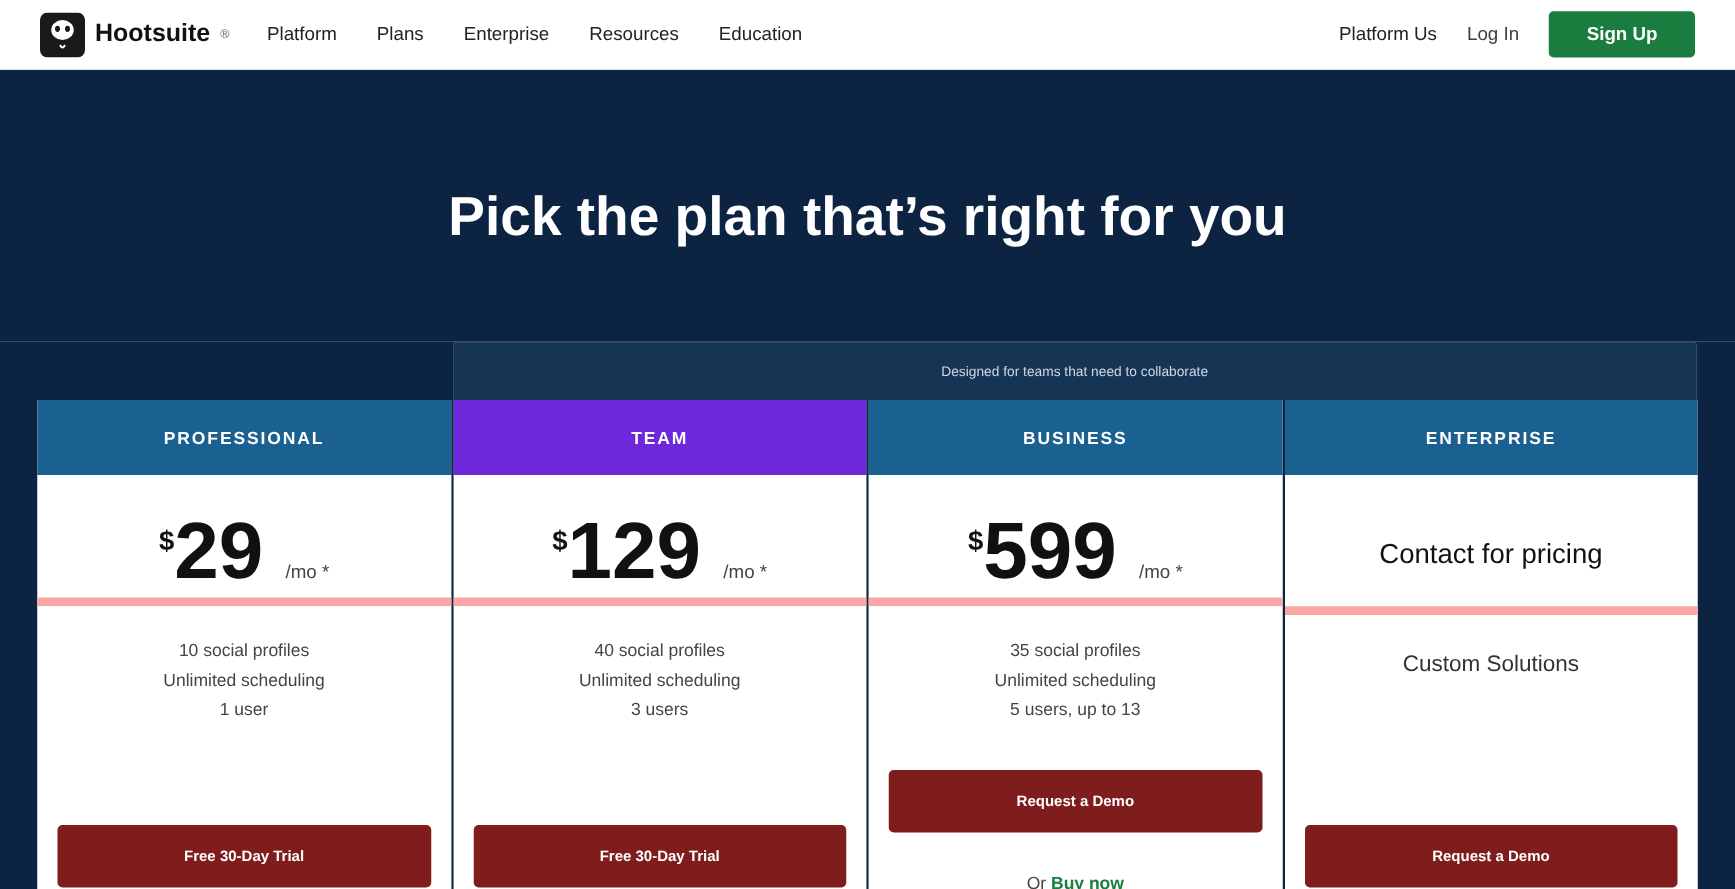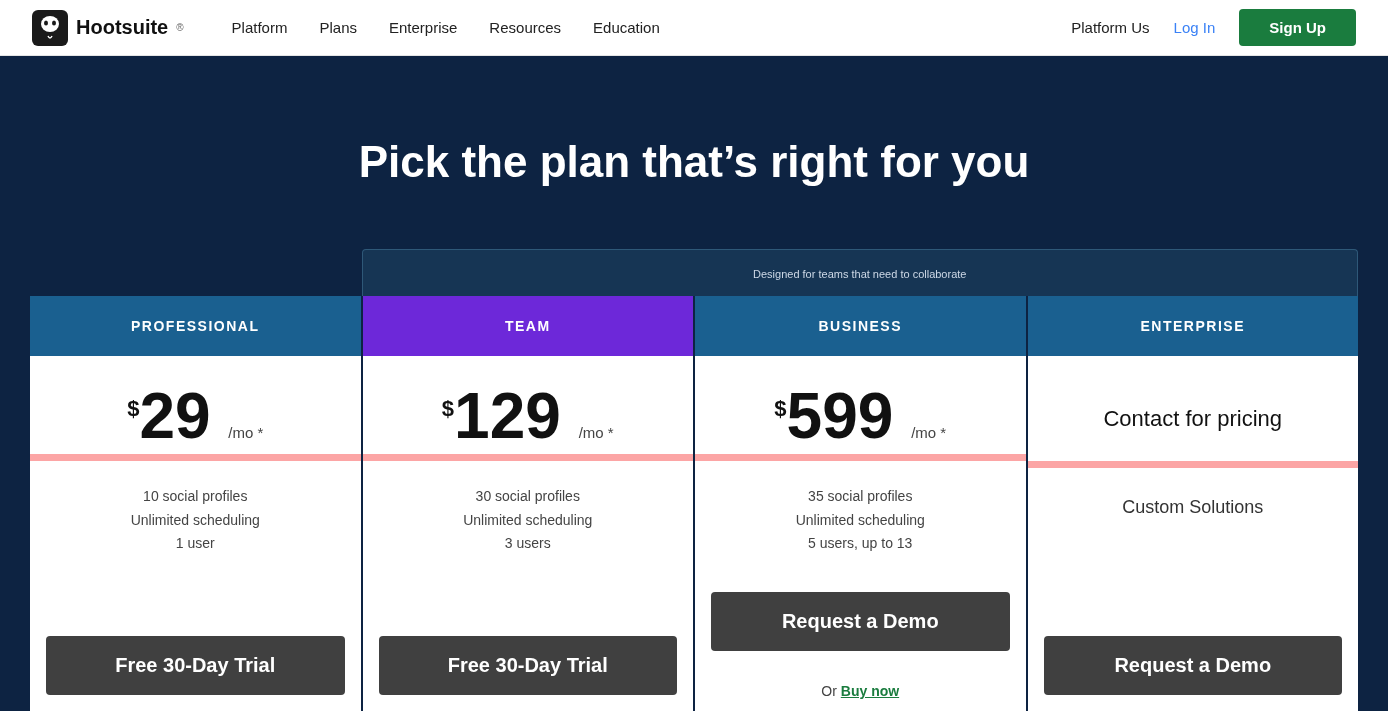--- a/index.html
+++ b/index.html
@@ -13,21 +13,21 @@
       height: 56px;
       background: #fff;
       border-bottom: 1px solid #e5e5e5;
       position: relative;
       z-index: 10;
     }
     .navbar-logo {
       display: flex;
       align-items: center;
       gap: 8px;
-      margin-right: 48px;
+      margin-right: 30px;
     }
     .logo-icon {
       width: 36px;
       height: 36px;
     }
     .navbar-nav {
       display: flex;
       gap: 32px;
       flex: 1;
     }
@@ -42,21 +42,21 @@
       align-items: center;
       gap: 24px;
     }
     .navbar-actions .contact-link {
       text-decoration: none;
       color: #222;
       font-size: 15px;
     }
     .navbar-actions .login-link {
       text-decoration: none;
-      color: #3b82f6;
+      color: #404040;
       font-size: 15px;
       font-weight: 500;
     }
     .navbar-actions .signup-btn {
       background: #1a7c3e;
       color: #fff;
       border: none;
       border-radius: 4px;
       padding: 10px 30px;
       font-size: 15px;
@@ -68,21 +68,21 @@
     .hero {
       background: #0d2342;
       text-align: center;
       padding: 80px 20px 60px;
     }
     .hero h1 {
       color: #fff;
       font-size: 44px;
       font-weight: 800;
       max-width: 700px;
-      margin: 0 auto;
+      margin: 12px auto;
       line-height: 1.2;
     }
 
     
     .pricing-section {
       background: #0d2342;
       padding: 0 0 40px;
     }
     .pricing-wrapper {
       max-width: 1360px;
@@ -156,25 +156,25 @@
     .plan-cta {
       padding: 12px 16px 20px;
       background: #fff;
     }
     .cta-btn {
       display: block;
       width: 100%;
       padding: 18px 10px;
       border: none;
       border-radius: 4px;
-      font-size: 20px;
+      font-size: 12px;
       font-weight: 700;
       cursor: pointer;
       text-align: center;
-      background: #404040;
+      background: #7f1d1d;
       color: #fff;
     }
 
     .plan-buy-now {
       text-align: center;
       padding: 12px 16px 16px;
       background: #fff;
       font-size: 14px;
       color: #444;
     }
@@ -268,21 +268,21 @@
         <div class="plan-header team">
           <span>TEAM</span>
         </div>
         <div class="plan-price">
           <span class="price-text">
             <sup>$</sup><span>129</span>
           </span><span class="price-suffix">/mo *</span>
         </div>
         <div class="plan-features">
           <p>
-            <span>30 social profiles</span><br>
+            <span>40 social profiles</span><br>
             <span>Unlimited scheduling</span><br>
             <span>3 users</span>
           </p>
         </div>
         <div class="plan-cta">
           <button class="cta-btn">Free 30-Day Trial</button>
         </div>
       </div>
 
       <div class="plan-col">

